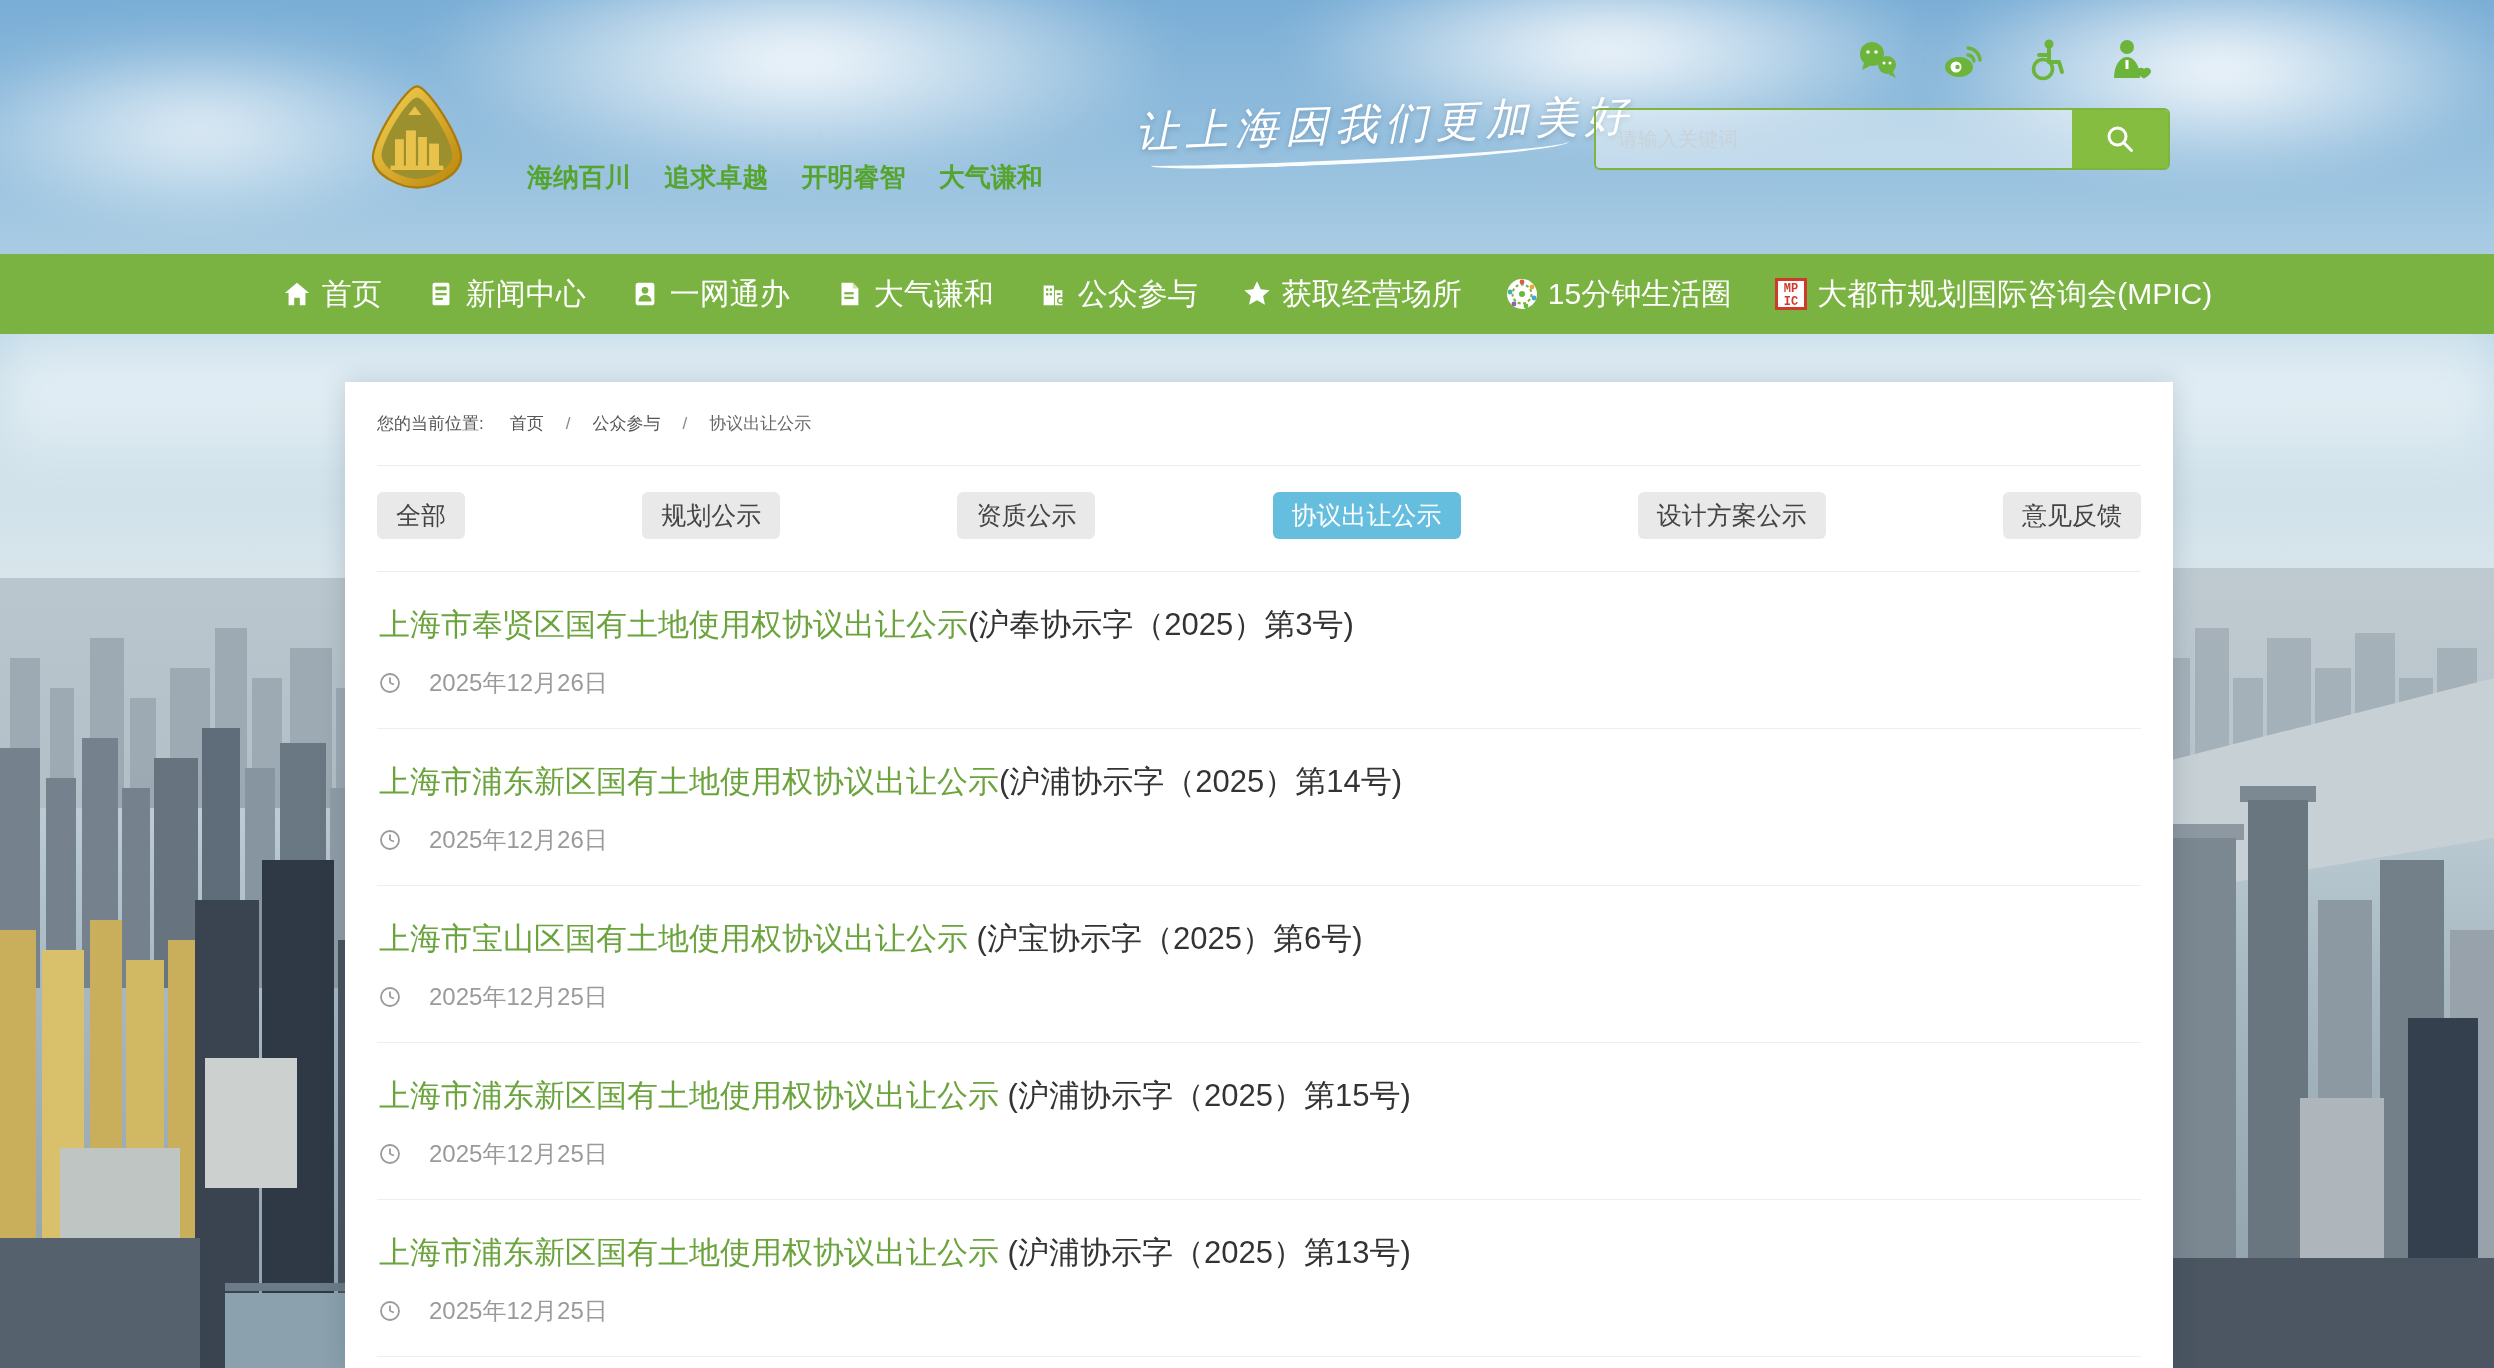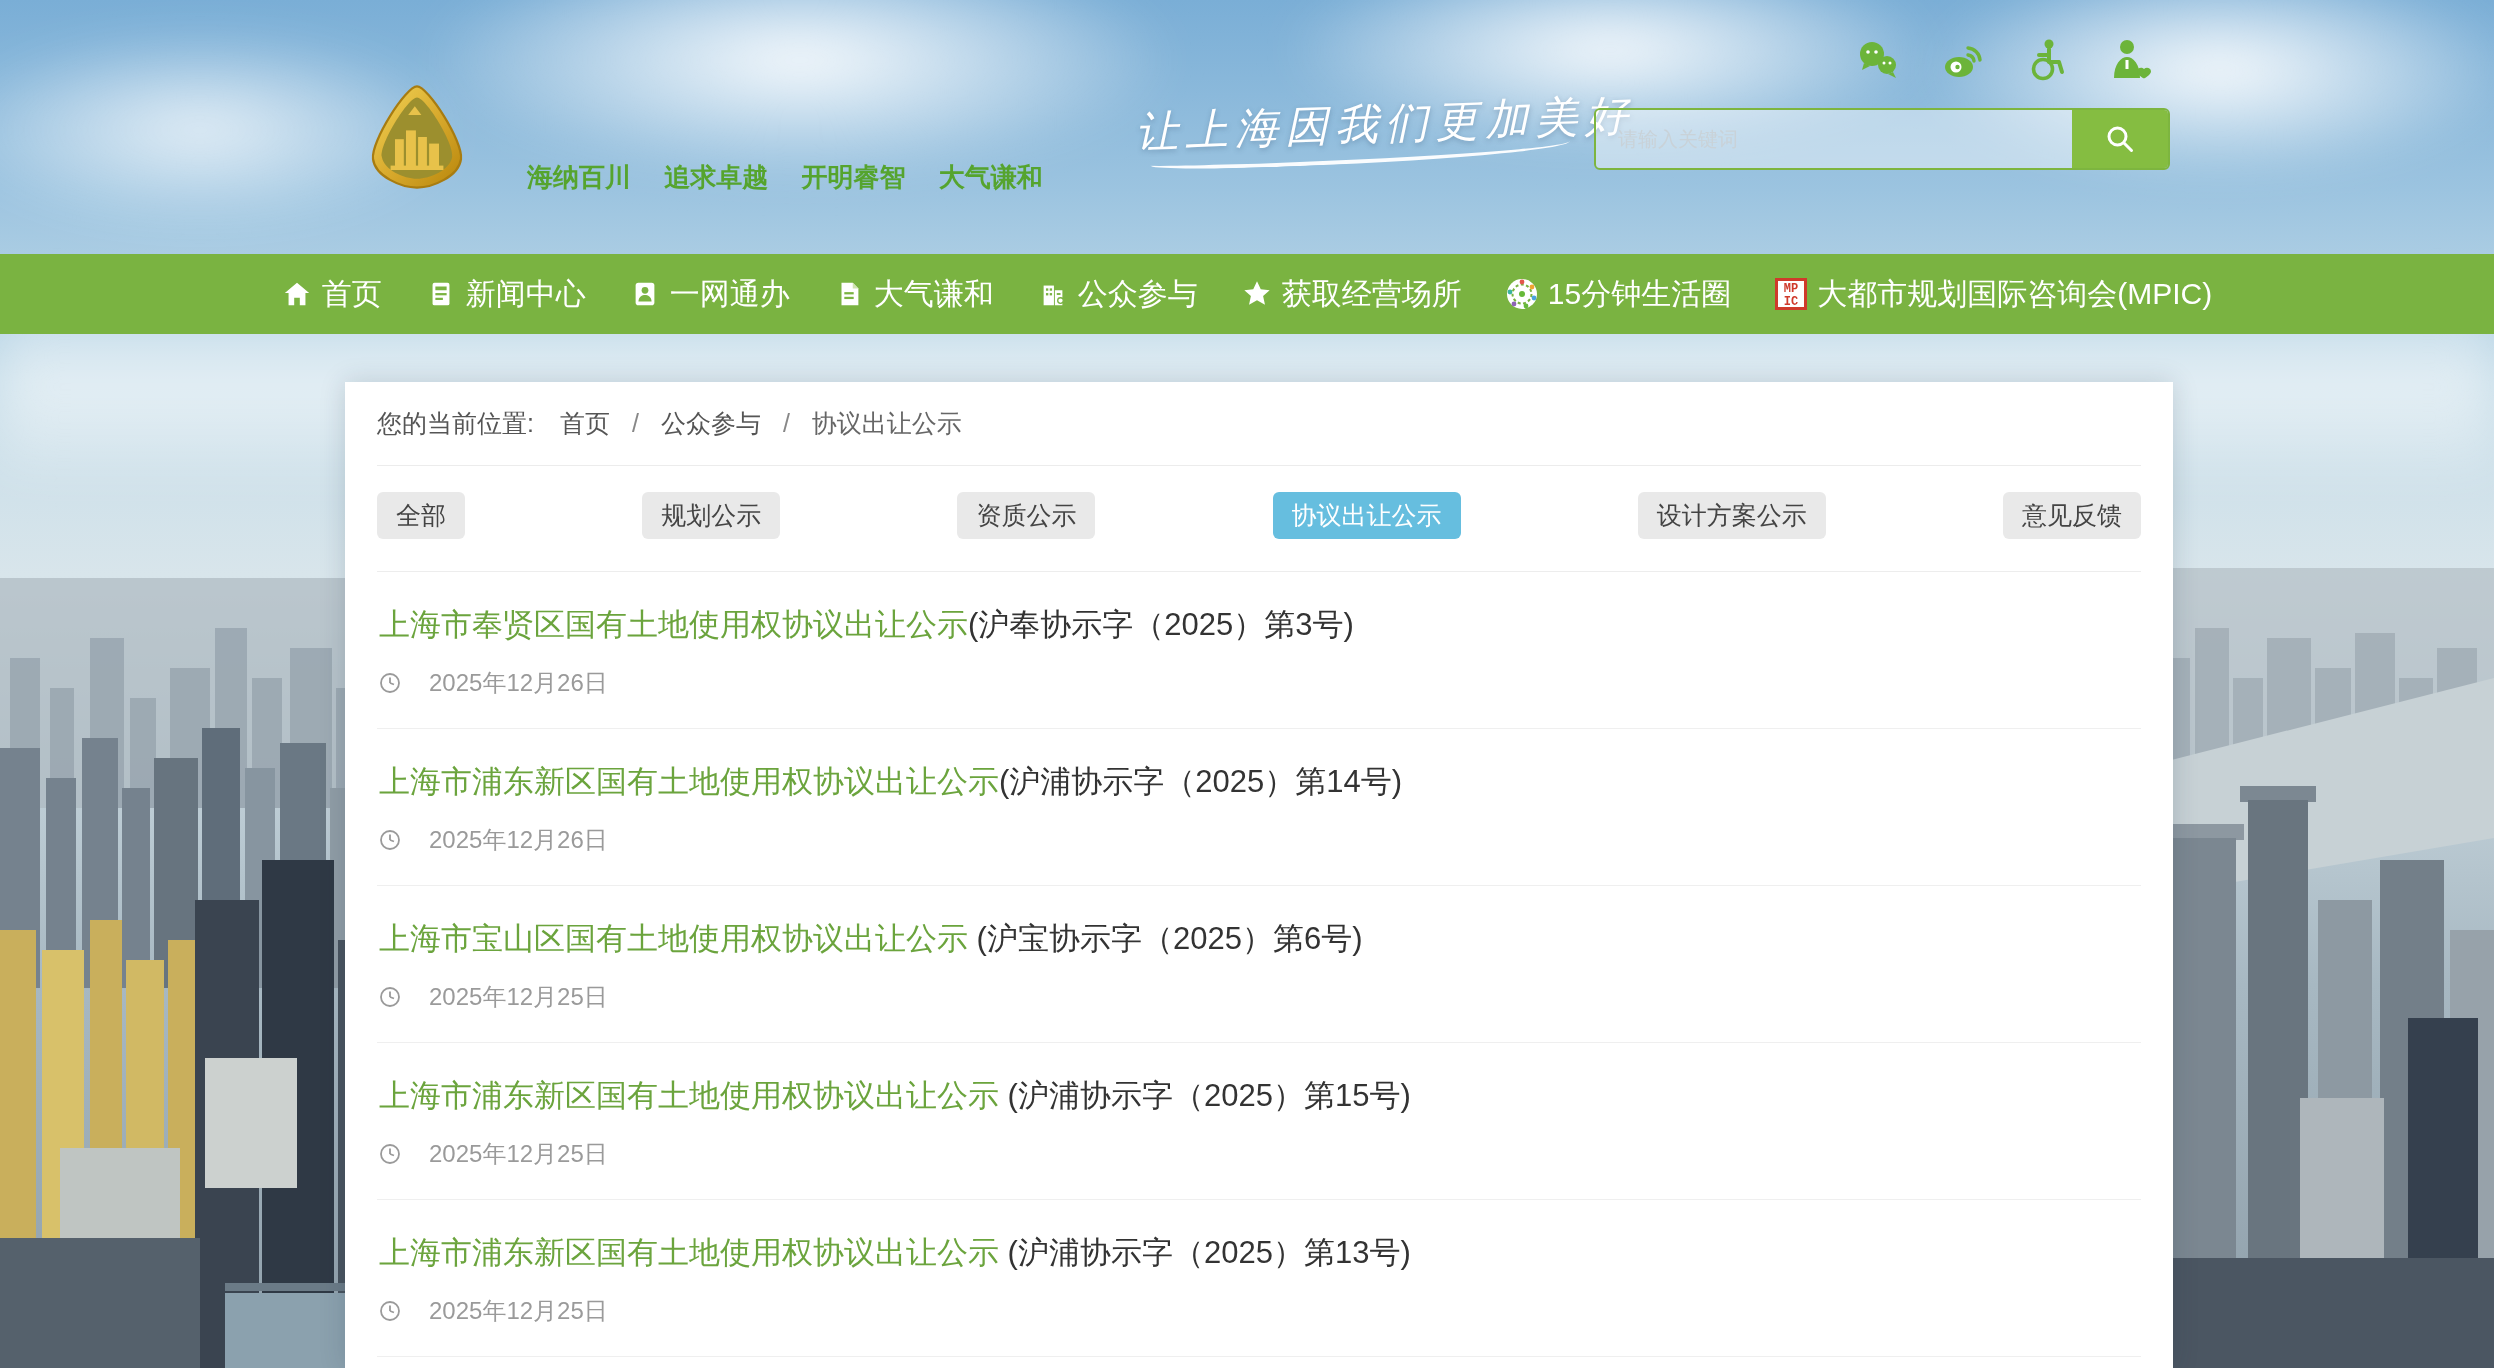--- a/index.html
+++ b/index.html
@@ -42,21 +42,21 @@
   
   .main-nav { position:absolute; left:0; top:254px; width:2494px; height:80px; background:var(--nav-green,#7ab341);
               display:flex; align-items:center; justify-content:center; gap:44px; z-index:5; }
   .nav-item { display:flex; align-items:center; gap:10px; color:#fff; font-size:30px; cursor:pointer;
               text-decoration:none; white-space:nowrap; }
   .nav-ic { display:flex; align-items:center; }
 
   
   .content-panel { position:absolute; left:345px; top:382px; width:1828px; height:986px; background:#fff;
                    z-index:4; box-shadow:0 0 24px rgba(30,50,70,.18); padding:0 32px; }
-  .breadcrumb { display:flex; align-items:center; height:84px; font-size:25px; color:var(--breadcrumb-gray,#666);
+  .breadcrumb { display:flex; align-items:center; height:84px; font-size:17px; color:var(--breadcrumb-gray,#666);
                 border-bottom:1px solid #ececec; }
   .breadcrumb .bc-label { margin-right:26px; color:#555; }
   .breadcrumb a { color:#555; text-decoration:none; cursor:pointer; }
   .breadcrumb .sep { margin:0 22px; color:#888; }
   .tabs { display:flex; gap:14px; margin-top:26px;justify-content:space-between; }
   .tab { font-size:25px; color:#444; background:var(--tab-inactive-bg,#e9e9e9); border:none; cursor:pointer;
          padding:11px 19px; border-radius:6px; line-height:1; }
   .tab.active { background:var(--tab-active-blue,#66bedf); color:#fff; }
   .tabs-divider { height:1px; background:#ededed; margin-top:32px; }
   .ann-item { border-bottom:1px solid #efefef; padding:34px 2px 0 2px; height:157px; }

